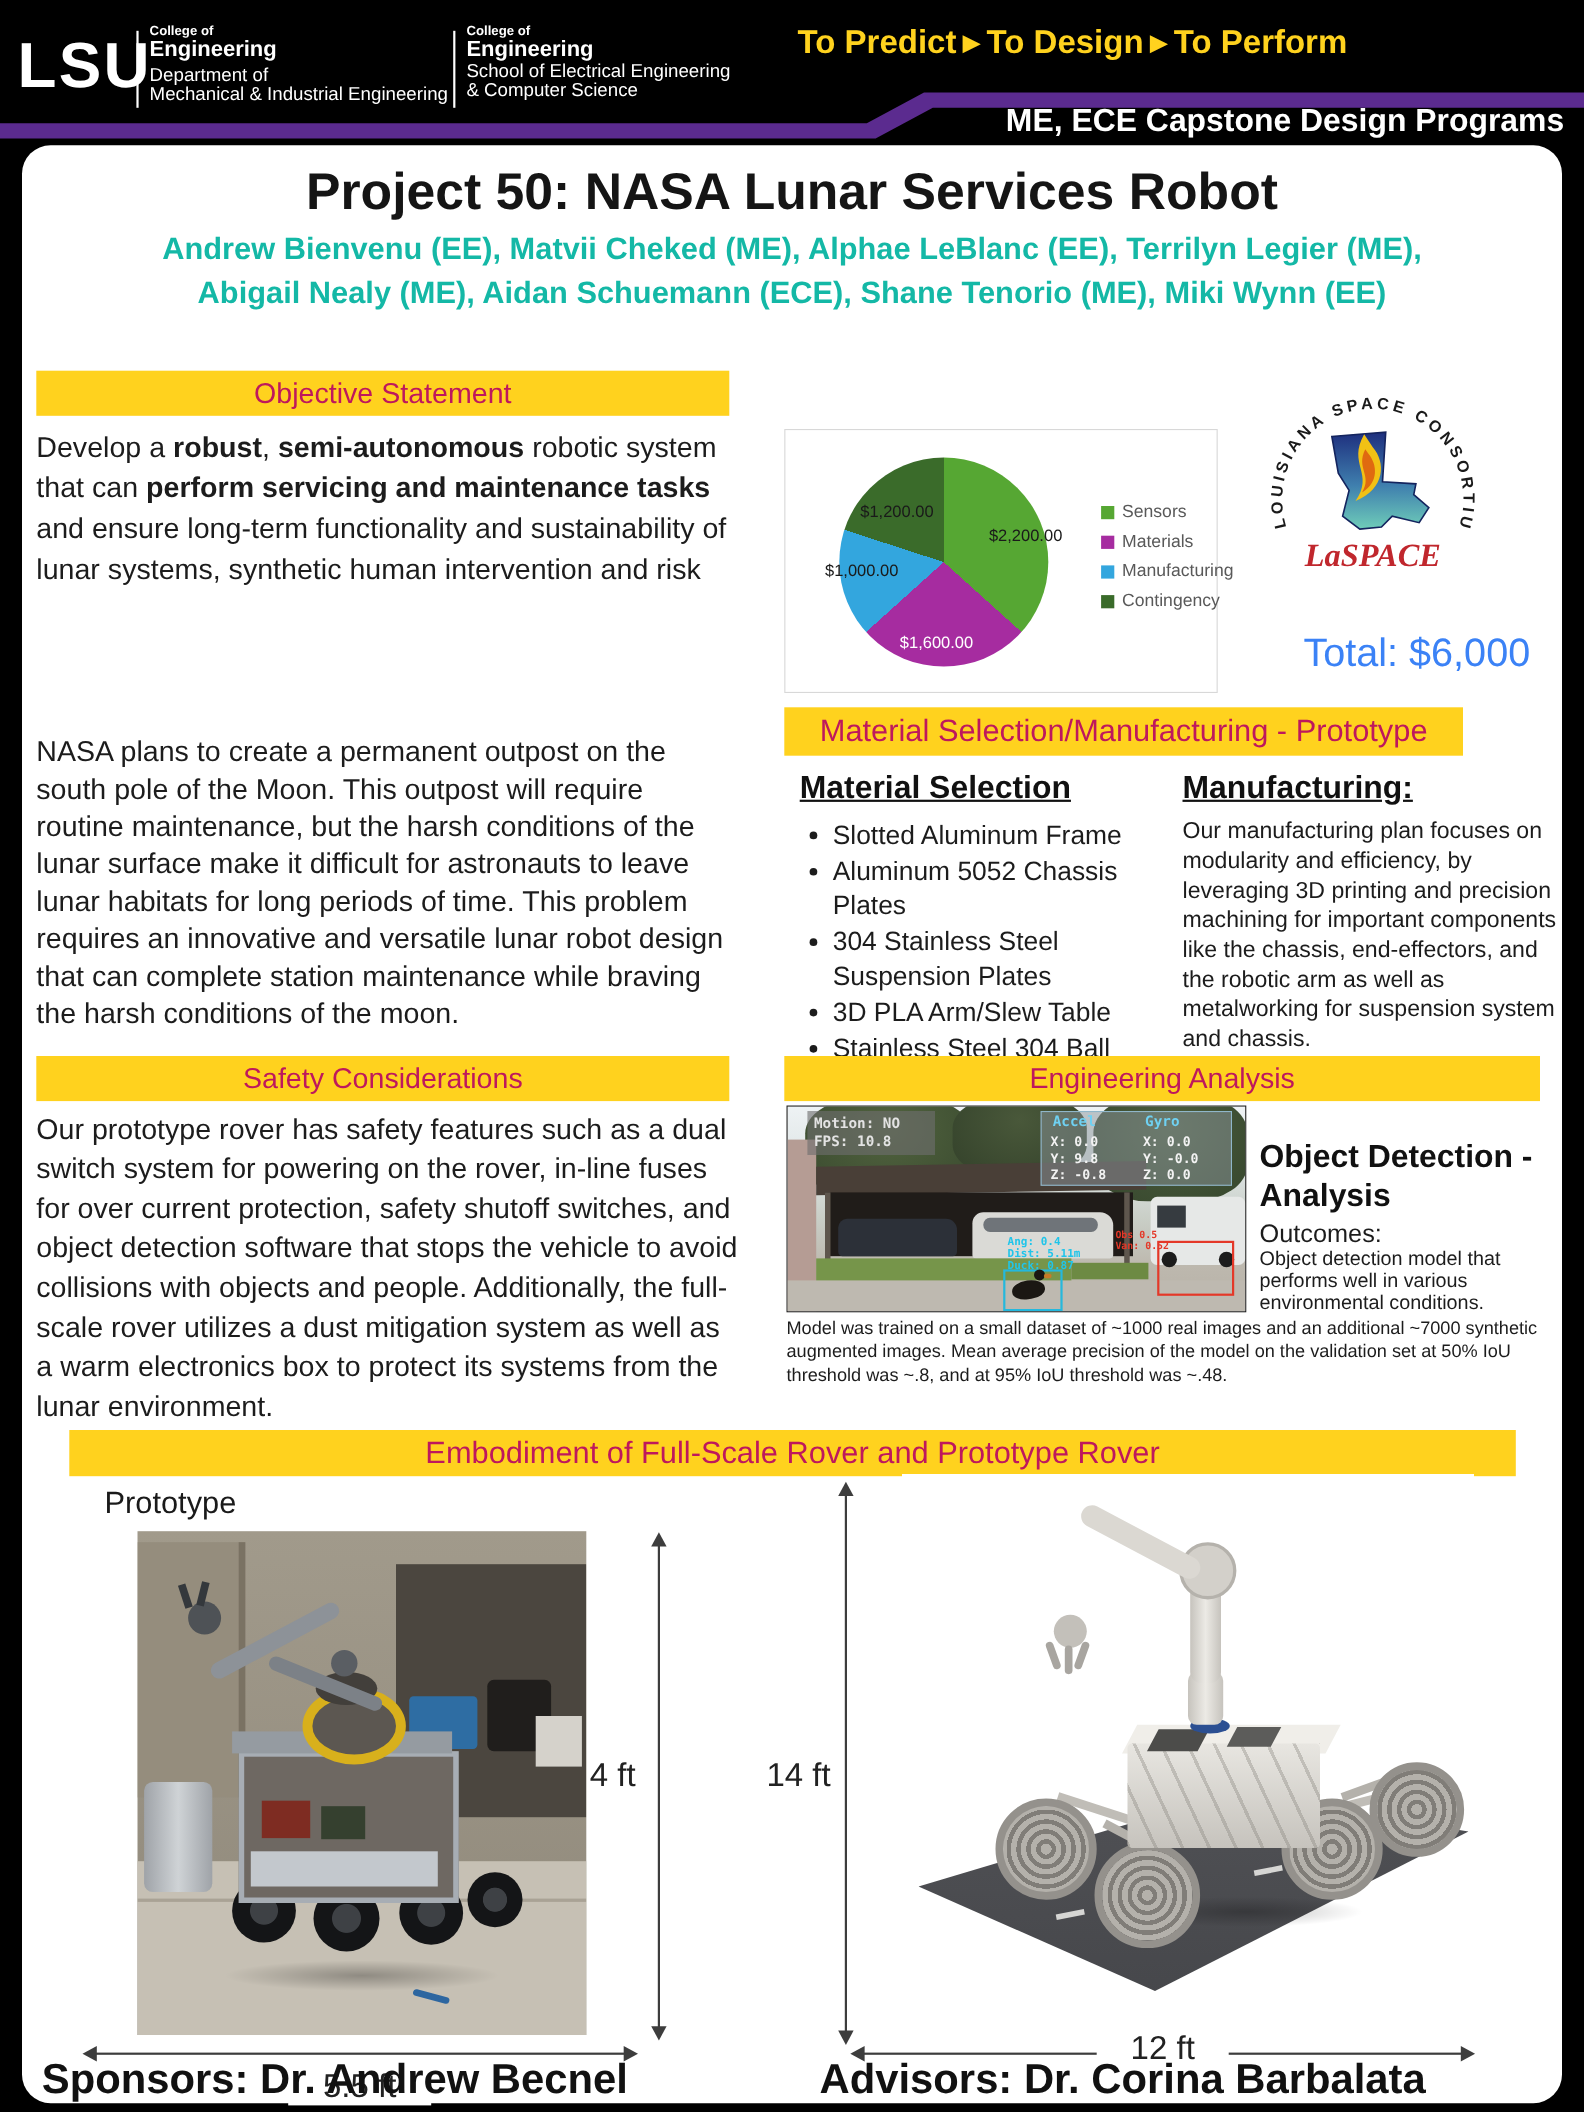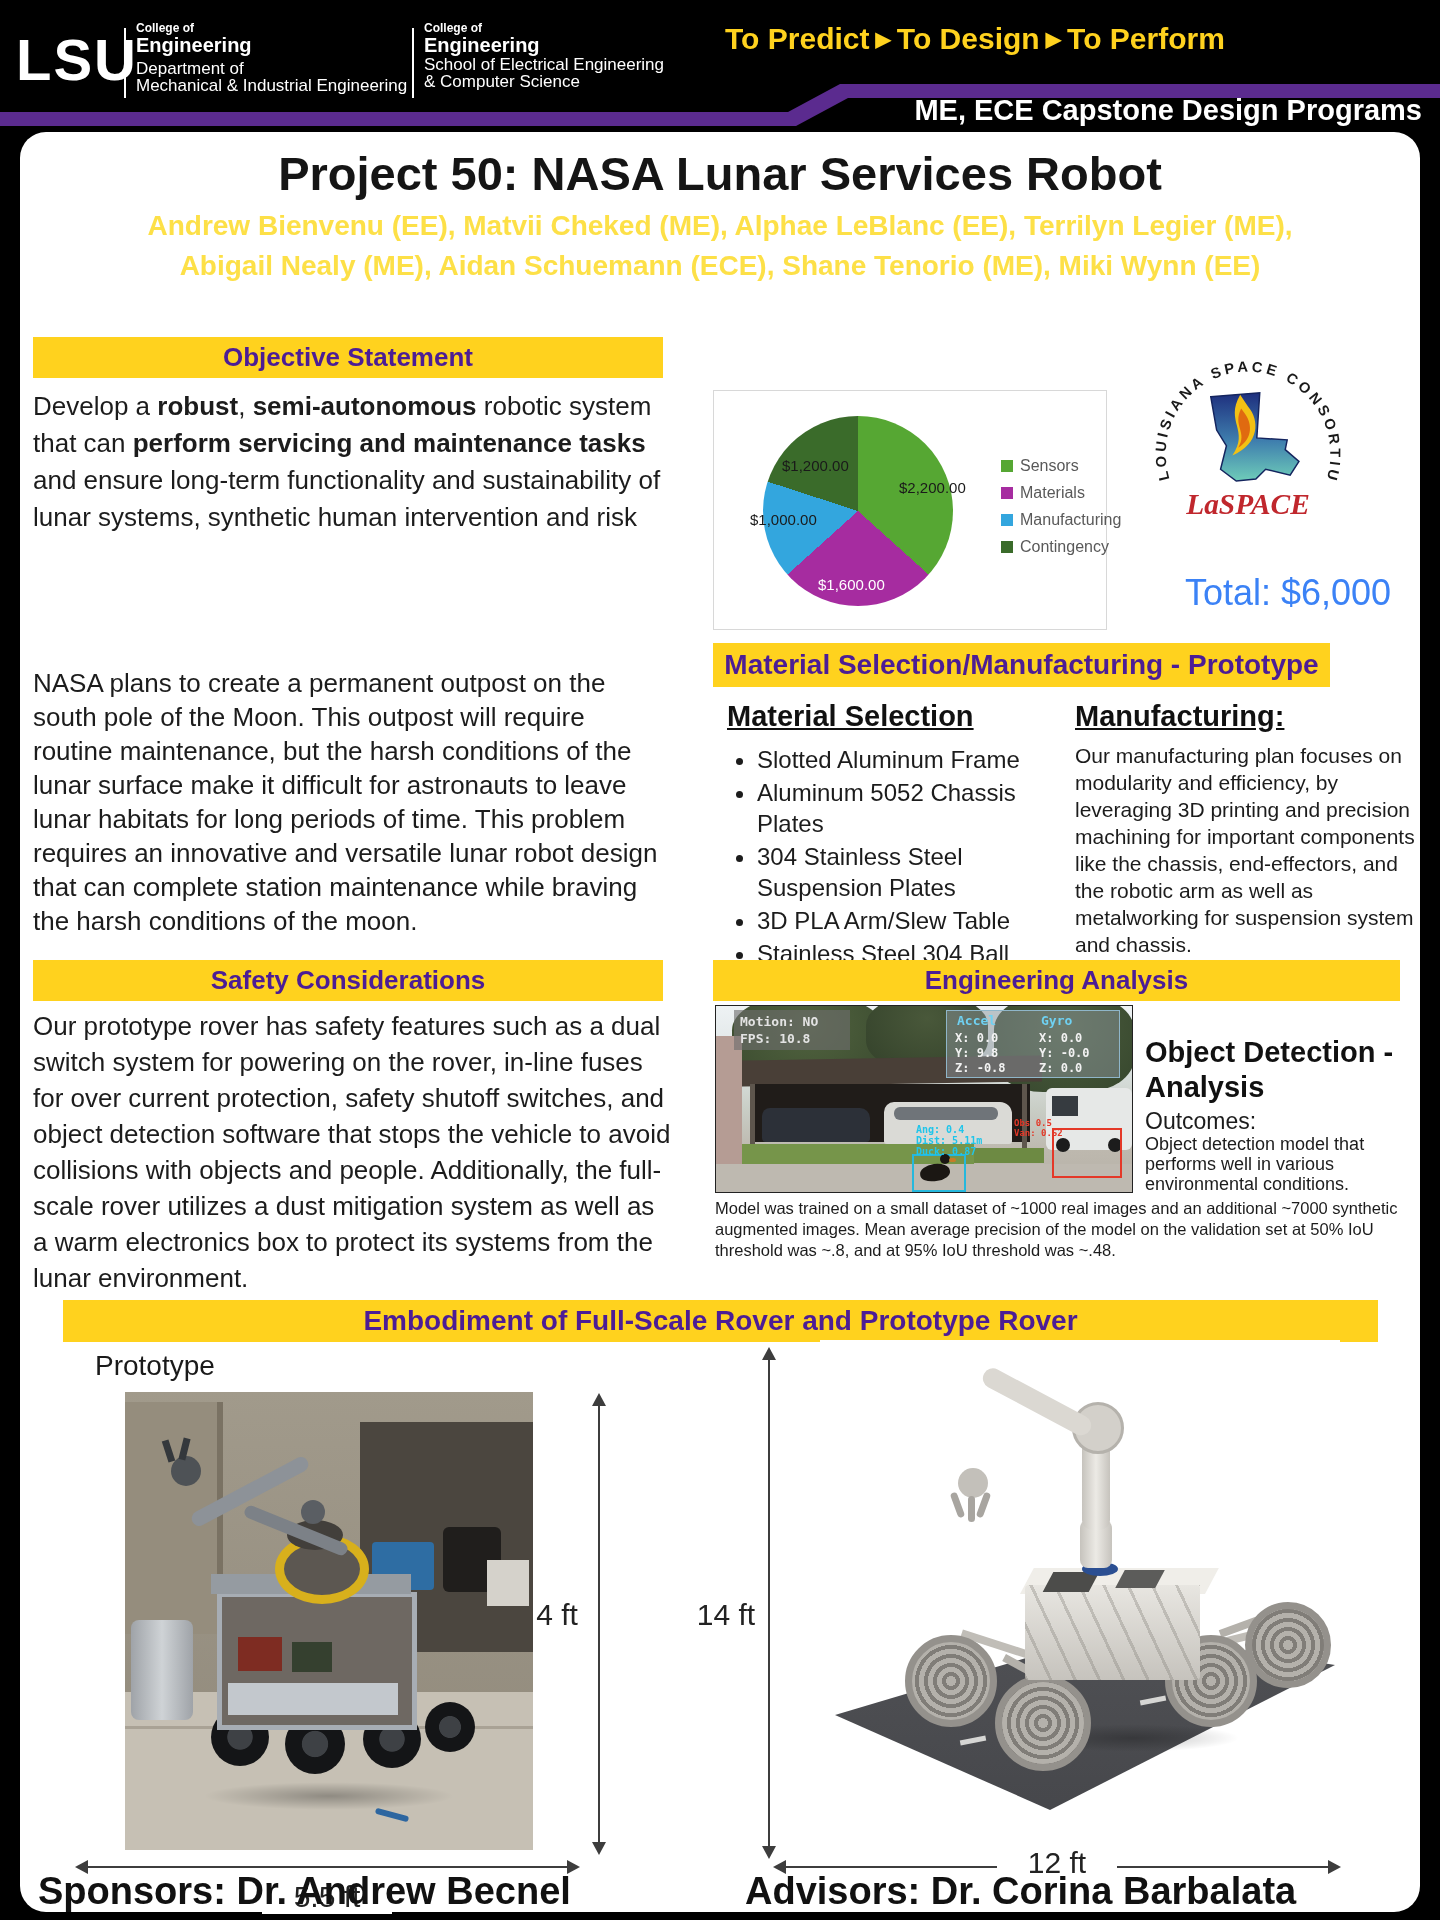--- a/index.html
+++ b/index.html
@@ -8,23 +8,23 @@
   .abs{position:absolute;}
   
   .hdr-txt{color:#fff;line-height:1.05;}
   .vbar{width:2px;background:#fff;}
   .motto{color:#FFD21E;font-weight:700;font-size:30px;white-space:nowrap;}
   .motto .sep{font-size:20px;position:relative;top:-3px;padding:0 6px;}
   .programs{color:#fff;font-weight:700;font-size:29px;white-space:nowrap;}
   
   .panel{left:20px;top:132px;width:1400px;height:1780px;background:#fff;border-radius:26px;}
   .poster-title{left:0;top:146px;width:1440px;text-align:center;font-size:47px;font-weight:800;color:#151515;}
-  .authors{left:0;width:1440px;text-align:center;font-size:28px;font-weight:700;color:#fde047;}
+  .authors{left:0;width:1440px;text-align:center;font-size:28px;font-weight:700;color:#14b8a6;}
   .bar{background:#FFD21E;display:flex;align-items:center;justify-content:center;
-       font-weight:700;color:#4c1d95;}
+       font-weight:400;color:#be185d;}
   .para{color:#1c1c1c;}
   .b{font-weight:700;}
   .u-head{font-weight:700;text-decoration:underline;color:#111;}
   ul.mats{margin:0;padding-left:30px;}
   ul.mats li{font-size:24px;line-height:31px;color:#1c1c1c;margin-bottom:2px;}
   .chart-box{border:1px solid #d8d8d8;background:#fff;}
   .pie{border-radius:50%;}
   .pie-label{position:absolute;font-size:15px;color:#1a1a1a;white-space:nowrap;}
   .pie-label.white{color:#fff;}
   .legend-row{display:flex;align-items:center;margin-bottom:9px;}

